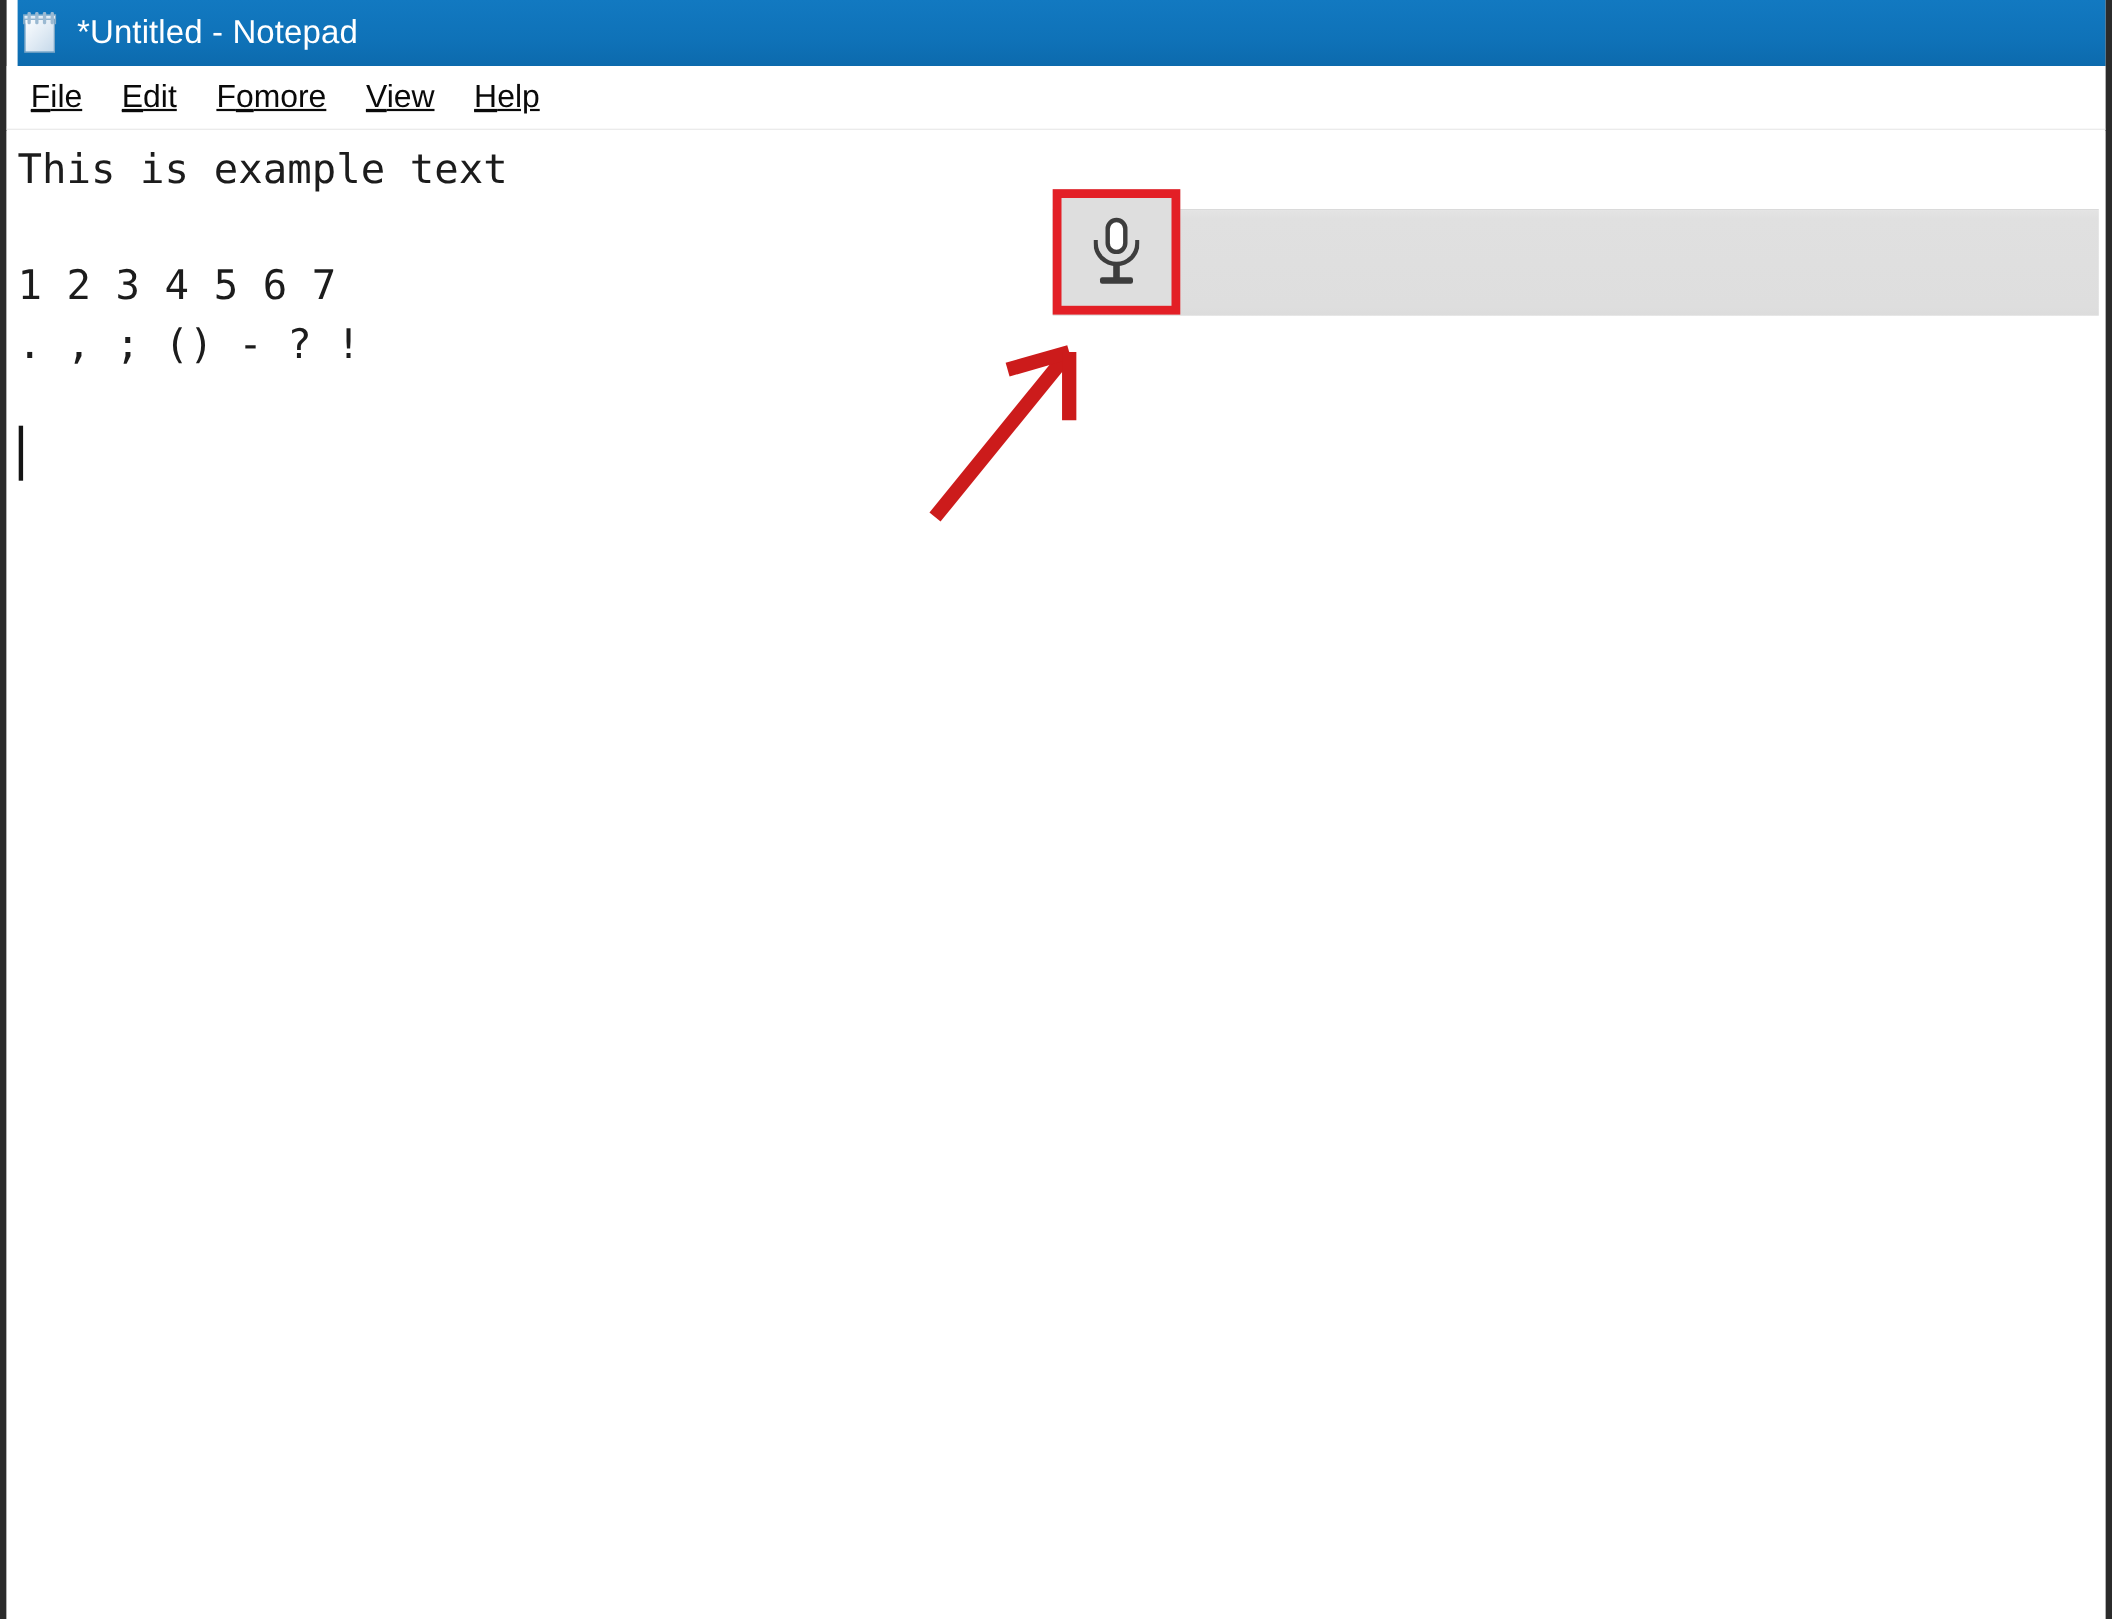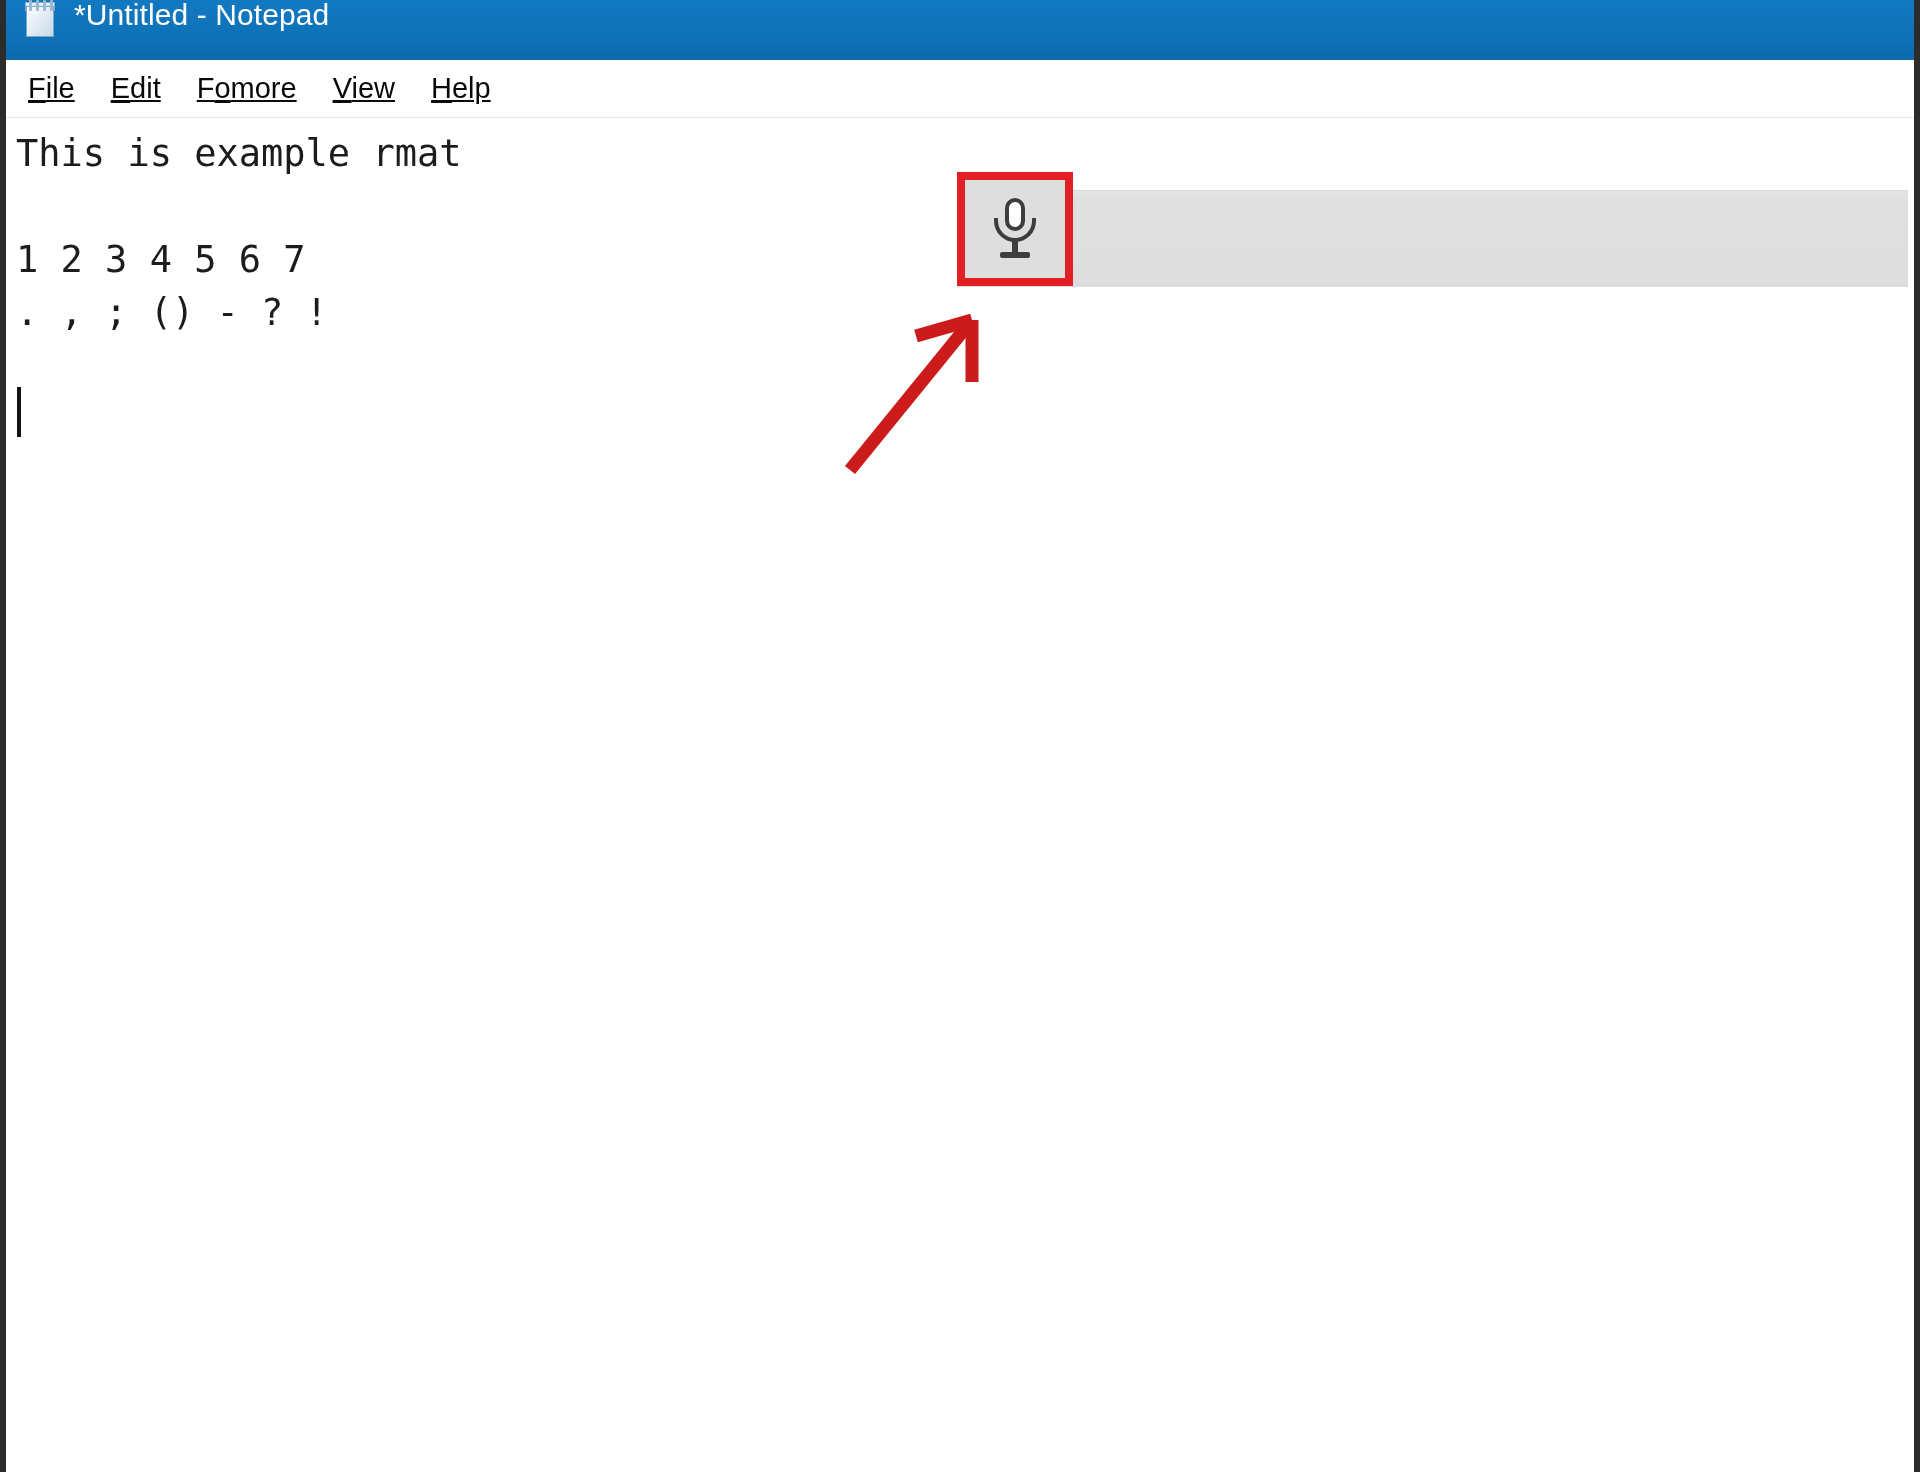--- a/index.html
+++ b/index.html
@@ -28,29 +28,29 @@
     height: 1472px;
     background: #ffffff;
     border-left: 6px solid #2b2b2b;
     border-right: 6px solid #2b2b2b;
     box-sizing: border-box;
   }
 
   
   .np-titlebar {
     position: absolute;
-    left: 0;
+    left: 10px;
     top: 0;
     right: 0;
     height: 60px;
     background: #1179bf;
     background: linear-gradient(to bottom, #1279c1 0%, #0f72b8 60%, #0c6aad 100%);
     display: flex;
-    align-items: flex-start;
-    padding-left: 18px;
+    align-items: center;
+    padding-left: 4px;
     box-sizing: border-box;
   }
 
   .np-appicon {
     position: relative;
     width: 34px;
     height: 38px;
     flex: 0 0 auto;
     margin-right: 16px;
   }
@@ -272,21 +272,21 @@
       </div>
       <div class="np-menu-item">
         <u>V</u><span>iew</span>
       </div>
       <div class="np-menu-item">
         <u>H</u><span>elp</span>
       </div>
     </div>
 
     <div class="np-textarea">
-      <div class="np-textline" style="top:16px;">This is example rmat</div>
+      <div class="np-textline" style="top:16px;">This is example text</div>
       <div class="np-textline" style="top:122px;">1 2 3 4 5 6 7</div>
       <div class="np-textline" style="top:175px;">. , ; () - ? !</div>
       <div class="np-caret"></div>
     </div>
 
   </div>
 
   <div class="dictation-bar"></div>
 
   <div class="mic-button">

